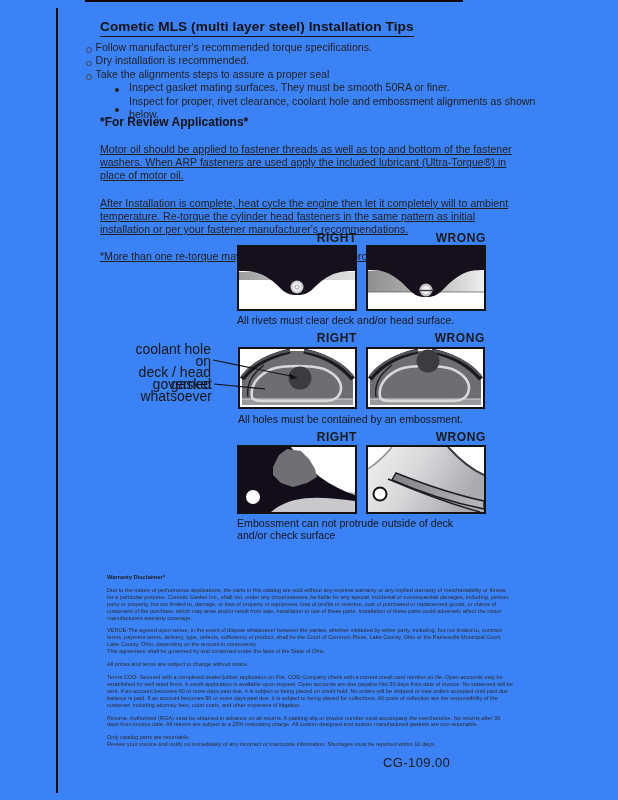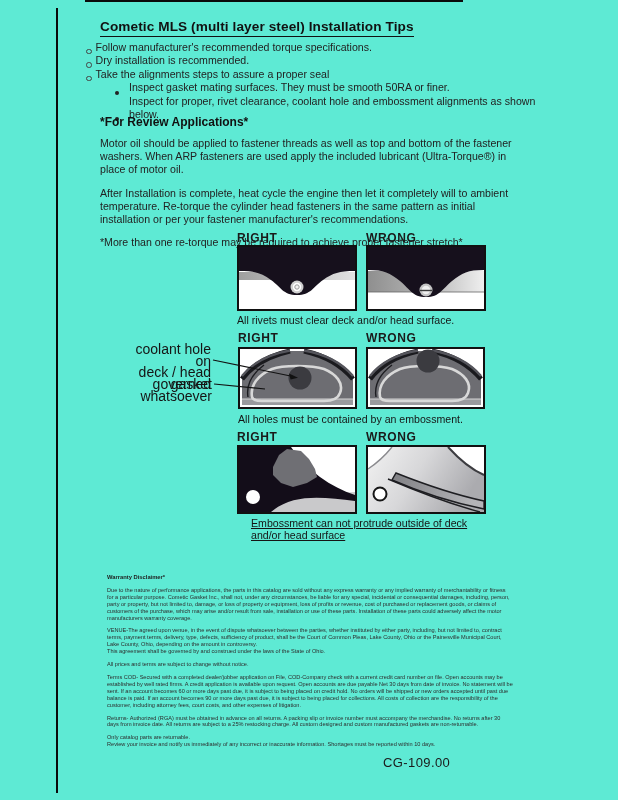--- a/index.html
+++ b/index.html
@@ -1,36 +1,36 @@
 <!DOCTYPE html>
 <html><head>
 <meta charset="utf-8">
 <style>
   html,body{margin:0;padding:0;background:#fff;}
-  .page{position:relative;width:618px;height:800px;background:#5eead4;overflow:hidden;
+  .page{position:relative;width:618px;height:800px;background:#3b82f6;overflow:hidden;
         font-family:"Liberation Sans","DejaVu Sans",sans-serif;color:#222;}
   .abs{position:absolute;}
   
   .edge-v{left:56px;top:8px;width:2px;height:785px;background:#0a0a0a;}
   .edge-h{left:85px;top:0;width:378px;height:2px;background:#0a0a0a;}
   
   .title{left:100px;top:19px;font-size:13.6px;font-weight:bold;color:#111;
          border-bottom:1.6px solid #111;padding-bottom:2px;letter-spacing:0.1px;}
   
   .tips{left:86px;top:41px;width:460px;}
-  .tip-row{display:flex;align-items:flex-end;font-size:10.6px;line-height:13.4px;color:#222;}
+  .tip-row{display:flex;align-items:center;font-size:10.6px;line-height:13.4px;color:#222;}
   .tip-row.sub{margin-left:29px;gap:7px;}
   .ob{flex:0 0 auto;width:3.5px;height:3.5px;border:1px solid #444;border-radius:50%;margin:4.5px 4px 0 0;}
   .fb{flex:0 0 auto;width:4px;height:4px;background:#222;border-radius:50%;margin:4.5px 3px 0 0;}
   
   .diesel{left:100px;top:115px;width:419px;}
   .diesel h2{font-size:12px;font-weight:bold;color:#111;margin:0 0 7px 0;}
-  .diesel p{font-size:10.6px;line-height:13.2px;margin:8px 0 10px 0;color:#222;}
-  
-  .dlabel{font-size:12px;font-weight:600;letter-spacing:0.6px;width:120px;text-align:left;color:#1a1a1a;}
+  .diesel p{font-size:10.6px;line-height:13.2px;margin:14px 0 10px 0;color:#222;text-decoration:underline;}
+  
+  .dlabel{font-size:12px;font-weight:600;letter-spacing:0.6px;width:120px;text-align:right;color:#1a1a1a;}
   .dcap{font-size:10.6px;line-height:12px;color:#151515;}
   .ann{font-size:14px;line-height:11.5px;text-align:right;color:#151515;}
   .panel svg{display:block;}
   .nopevents{pointer-events:none;}
   
   .legal{left:107px;top:574px;width:406px;font-size:5.6px;line-height:6.9px;color:#2d2d2d;}
   .legal h3{font-size:5.8px;font-weight:bold;margin:0 0 6px 0;color:#1e1e1e;}
   .legal p{margin:0 0 6px 0;}
   .legal p.tight{margin:0;}
   
@@ -206,23 +206,23 @@
       <path d="M82,2 C92,13 104,24 118,30" stroke="#3c3c40" stroke-width="2" fill="none"></path>
       <path d="M2,2 H26 C18,12 8,20 2,24 Z" fill="#ffffff"></path>
       <path d="M26,2 C18,12 8,20 2,24" stroke="#8a8a8e" stroke-width="1.4" fill="none"></path>
       <path d="M30,28 C60,40 90,50 118,56 L118,64 C88,58 56,48 26,35 Z" fill="url(#g3e)" stroke="#1e1e22" stroke-width="1.4"></path>
       <path d="M22,34 C55,48 88,60 114,67" stroke="#1e1e22" stroke-width="1.4" fill="none"></path>
       <circle cx="14" cy="49" r="6.5" fill="#ffffff" stroke="#161616" stroke-width="2"></circle>
       <rect x="1" y="1" width="118" height="67" fill="none" stroke="#111" stroke-width="2"></rect>
     </svg>
   </div>
 
-  <div class="abs dcap" style="left:251px;top:517px;width:250px;text-decoration:underline;">
+  <div class="abs dcap" style="left:237px;top:517px;width:250px;">
     <div>Embossment can not protrude outside of deck</div>
-    <div>and/or head surface</div>
+    <div>and/or check surface</div>
   </div>
 
   <div class="abs legal">
     <h3>Warranty Disclaimer*</h3>
     <p>Due to the nature of performance applications, the parts in this catalog are sold without any express warranty or any implied warranty of merchantability or fitness for a particular purpose. Cometic Gasket Inc., shall not, under any circumstances, be liable for any special, incidental or consequential damages, including, person, party or property, but not limited to, damage, or loss of property or equipment, loss of profits or revenue, cost of purchased or replacement goods, or claims of customers of the purchase, which may arise and/or result from sale, installation or use of these parts. Installation of these parts could adversely affect the motor manufacturers warranty coverage.</p>
     <p class="tight">VENUE-The agreed upon venue, in the event of dispute whatsoever between the parties, whether instituted by either party, including, but not limited to, contract terms, payment terms, delivery, type, defects, sufficiency of product, shall be the Court of Common Pleas, Lake County, Ohio or the Painesville Municipal Court, Lake County, Ohio, depending on the amount in controversy.</p>
     <p>This agreement shall be governed by and construed under the laws of the State of Ohio.</p>
     <p>All prices and terms are subject to change without notice.</p>
     <p>Terms COD- Secured with a completed dealer/jobber application on File, COD-Company check with a current credit card number on file. Open accounts may be established by well rated firms. A credit application is available upon request. Open accounts are due payable Net 30 days from date of invoice. No statement will be sent. If an account becomes 60 or more days past due, it is subject to being placed on credit hold. No orders will be shipped or new orders accepted until past due balance is paid. If an account becomes 90 or more days past due, it is subject to being placed for collections. All costs of collection are the responsibility of the customer, including attorney fees, court costs, and other expenses of litigation.</p>
     <p>Returns- Authorized (RGA) must be obtained in advance on all returns. A packing slip or invoice number must accompany the merchandise. No returns after 30 days from invoice date. All returns are subject to a 25% restocking charge. All custom designed and custom manufactured gaskets are non-returnable.</p>

